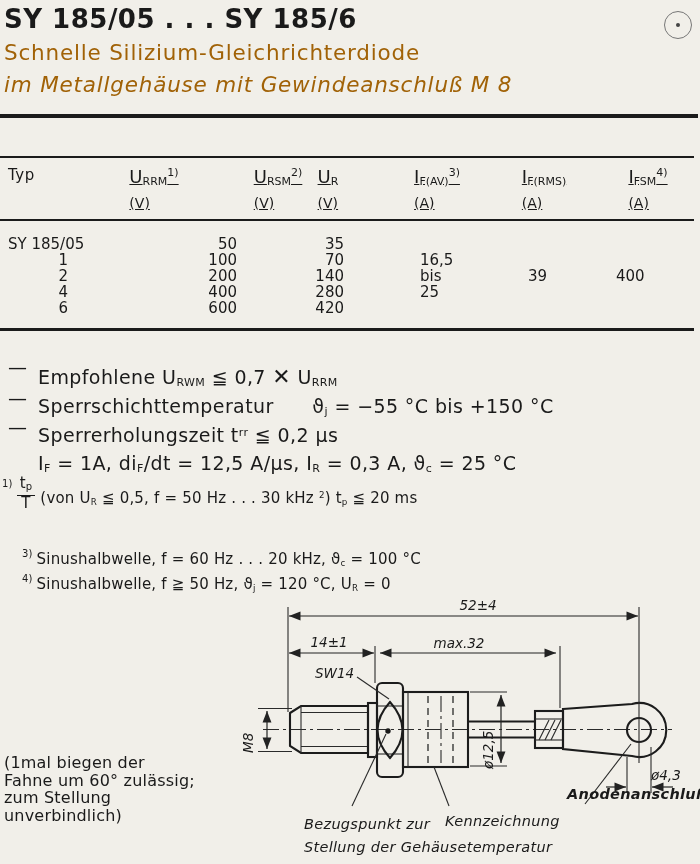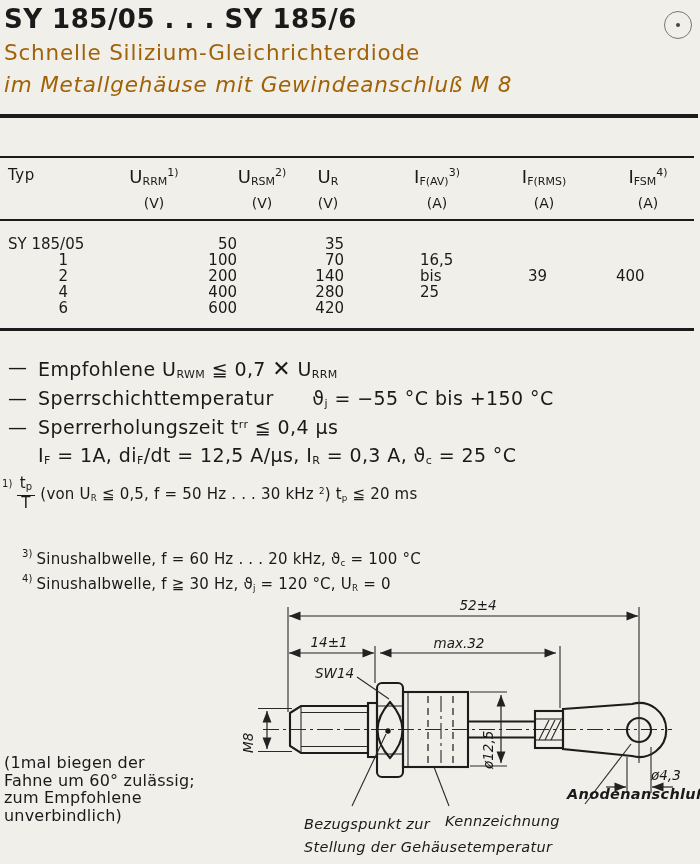--- a/index.html
+++ b/index.html
@@ -8,35 +8,35 @@
   .abs{position:absolute;}
   
   .title{left:4px;top:4px;font-size:26px;font-weight:bold;letter-spacing:0.5px;white-space:nowrap;}
   .subtitle{left:4px;font-size:21.5px;letter-spacing:0.8px;white-space:nowrap;color:#a16207;}
   .rule{background:#1b1b1b;}
   
   .logo{left:664px;top:11px;width:26px;height:26px;border:1.6px solid #777;border-radius:50%;}
   .logo::after{content:"";position:absolute;left:11px;top:11px;width:4px;height:4px;border-radius:50%;background:#444;}
   
   .typ{left:8px;top:166px;font-size:15px;letter-spacing:0.5px;}
-  .th{top:163px;transform:translateX(-50%);text-align:center;white-space:nowrap;}
+  .th{top:163px;transform:translateX(-50%);white-space:nowrap;text-decoration:underline;}
   .th-main{font-size:18px;line-height:20px;}
   .th-sub{font-size:11px;vertical-align:-2px;letter-spacing:0;}
   .th-sup{font-size:11px;vertical-align:7px;}
   .th-unit{font-size:14px;line-height:16px;margin-top:3px;}
   .colvals{font-size:15px;line-height:16px;white-space:nowrap;}
   .colvals span{display:block;height:16px;}
   .r-al{text-align:right;}
   
   .note{left:8px;display:flex;font-size:19px;letter-spacing:0.4px;white-space:pre-wrap;}
   .note .dash{width:30px;flex:0 0 30px;}
   .seg-sub{font-size:0.58em;vertical-align:-0.22em;}
   .seg-sup{font-size:0.58em;vertical-align:0.55em;}
   .seg-big{font-size:1.15em;}
-  .rich{white-space:pre-wrap;}
+  .rich{white-space:pre-wrap;margin-top:8px;}
   
   .fn{left:2px;font-size:15px;letter-spacing:0.2px;white-space:pre-wrap;}
   .fn .marker{font-size:10px;vertical-align:7px;margin-right:4px;}
   .fn1{display:flex;align-items:center;}
   .fn1 .marker{align-self:flex-start;margin-top:2px;}
   .frac{display:inline-flex;flex-direction:column;align-items:center;line-height:15px;margin-right:5px;}
   .frac .ftop{border-bottom:1.6px solid #1a1a1a;padding:0 3px 1px 3px;}
   .frac .fsub{font-size:10px;vertical-align:-2px;}
   
   .dlabel{font-style:italic;font-size:14.5px;letter-spacing:0.3px;white-space:nowrap;}
@@ -62,21 +62,21 @@
   <div class="abs rule" style="left:0;top:156px;width:694px;height:2px;"></div>
   <div class="abs rule" style="left:0;top:219px;width:694px;height:2px;"></div>
   <div class="abs rule" style="left:0;top:328px;width:694px;height:2.5px;"></div>
 
   <div class="abs typ">Typ</div>
 
   <div class="abs th" style="left:154px;">
     <div class="th-main"><span>U</span><span class="th-sub">RRM</span><span class="th-sup">1)</span></div>
     <div class="th-unit">(V)</div>
   </div>
-  <div class="abs th" style="left:262px;">
+  <div class="abs th" style="left:278px;">
     <div class="th-main"><span>U</span><span class="th-sub">RSM</span><span class="th-sup">2)</span></div>
     <div class="th-unit">(V)</div>
   </div>
   <div class="abs th" style="left:328px;">
     <div class="th-main"><span>U</span><span class="th-sub">R</span><span class="th-sup"></span></div>
     <div class="th-unit">(V)</div>
   </div>
   <div class="abs th" style="left:437px;">
     <div class="th-main"><span>I</span><span class="th-sub">F(AV)</span><span class="th-sup">3)</span></div>
     <div class="th-unit">(A)</div>
@@ -125,39 +125,39 @@
       <span>400</span>
     </div>
 
   <div class="abs note" style="top:356px;">
     <span class="dash">—</span><span class="rich"><span>Empfohlene U</span><span class="seg-sub">RWM</span><span> ≦ 0,7 </span><span class="seg-big">✕</span><span> U</span><span class="seg-sub">RRM</span></span>
   </div>
   <div class="abs note" style="top:387px;">
     <span class="dash">—</span><span class="rich"><span>Sperrschichttemperatur      </span><span>ϑ</span><span class="seg-sub">j</span><span> = −55 °C bis +150 °C</span></span>
   </div>
   <div class="abs note" style="top:416px;">
-    <span class="dash">—</span><span class="rich"><span>Sperrerholungszeit t</span><span class="seg-sup">rr</span><span> ≦ 0,4 μs</span></span>
+    <span class="dash">—</span><span class="rich"><span>Sperrerholungszeit t</span><span class="seg-sup">rr</span><span> ≦ 0,2 μs</span></span>
   </div>
   <div class="abs note" style="top:444px;">
     <span class="dash"></span><span class="rich"><span>I</span><span class="seg-sub">F</span><span> = 1A, di</span><span class="seg-sub">F</span><span>/dt = 12,5 A/μs, I</span><span class="seg-sub">R</span><span> = 0,3 A, </span><span>ϑ</span><span class="seg-sub">c</span><span> = 25 °C</span></span>
   </div>
 
   <div class="abs fn fn1" style="top:476px;">
     <span class="marker">1)</span>
     <span class="frac">
       <span class="ftop"><span>t</span><span class="fsub">p</span></span>
       <span class="fbot">T</span>
     </span>
     <span class="rich"><span>(von U</span><span class="seg-sub">R</span><span> ≦ 0,5, f = 50 Hz . . . 30 kHz </span><span class="seg-sup">2</span><span>) t</span><span class="seg-sub">p</span><span> ≦ 20 ms</span></span>
   </div>
   <div class="abs fn" style="top:530px;">
     <span class="marker">3)</span><span class="rich"><span>Sinushalbwelle, f = 60 Hz . . . 20 kHz, </span><span>ϑ</span><span class="seg-sub">c</span><span> = 100 °C</span></span>
   </div>
   <div class="abs fn" style="top:555px;">
-    <span class="marker">4)</span><span class="rich"><span>Sinushalbwelle, f ≧ 30 Hz, </span><span>ϑ</span><span class="seg-sub">j</span><span> = 120 °C, U</span><span class="seg-sub">R</span><span> = 0</span></span>
+    <span class="marker">4)</span><span class="rich"><span>Sinushalbwelle, f ≧ 50 Hz, </span><span>ϑ</span><span class="seg-sub">j</span><span> = 120 °C, U</span><span class="seg-sub">R</span><span> = 0</span></span>
   </div>
 
   <svg class="abs" style="left:0;top:0;" width="700" height="864" viewBox="0 0 700 864">
     <defs>
       <marker id="arr" viewBox="0 0 10 8" refX="9.5" refY="4" markerWidth="11" markerHeight="8.5" orient="auto-start-reverse">
         <path d="M0.5,0.5 L9.5,4 L0.5,7.5 Z" fill="#222"></path>
       </marker>
     </defs>
 
     <g>
@@ -249,17 +249,17 @@
   <div class="abs dlabel" style="left:304px;top:813px;line-height:22.5px;">
     <div>Bezugspunkt zur</div>
     <div>Stellung der Gehäusetemperatur</div>
   </div>
   <div class="abs dlabel" style="left:445px;top:813px;">Kennzeichnung</div>
   <div class="abs dlabel" style="left:567px;top:786px;font-weight:bold;">Anodenanschluß</div>
 
   <div class="abs sidenote">
     <div>(1mal biegen der</div>
     <div>Fahne um 60° zulässig;</div>
-    <div>zum Empfohlene</div>
+    <div>zum Stellung</div>
     <div>unverbindlich)</div>
   </div>
 
 </div>
 
 </body></html>

